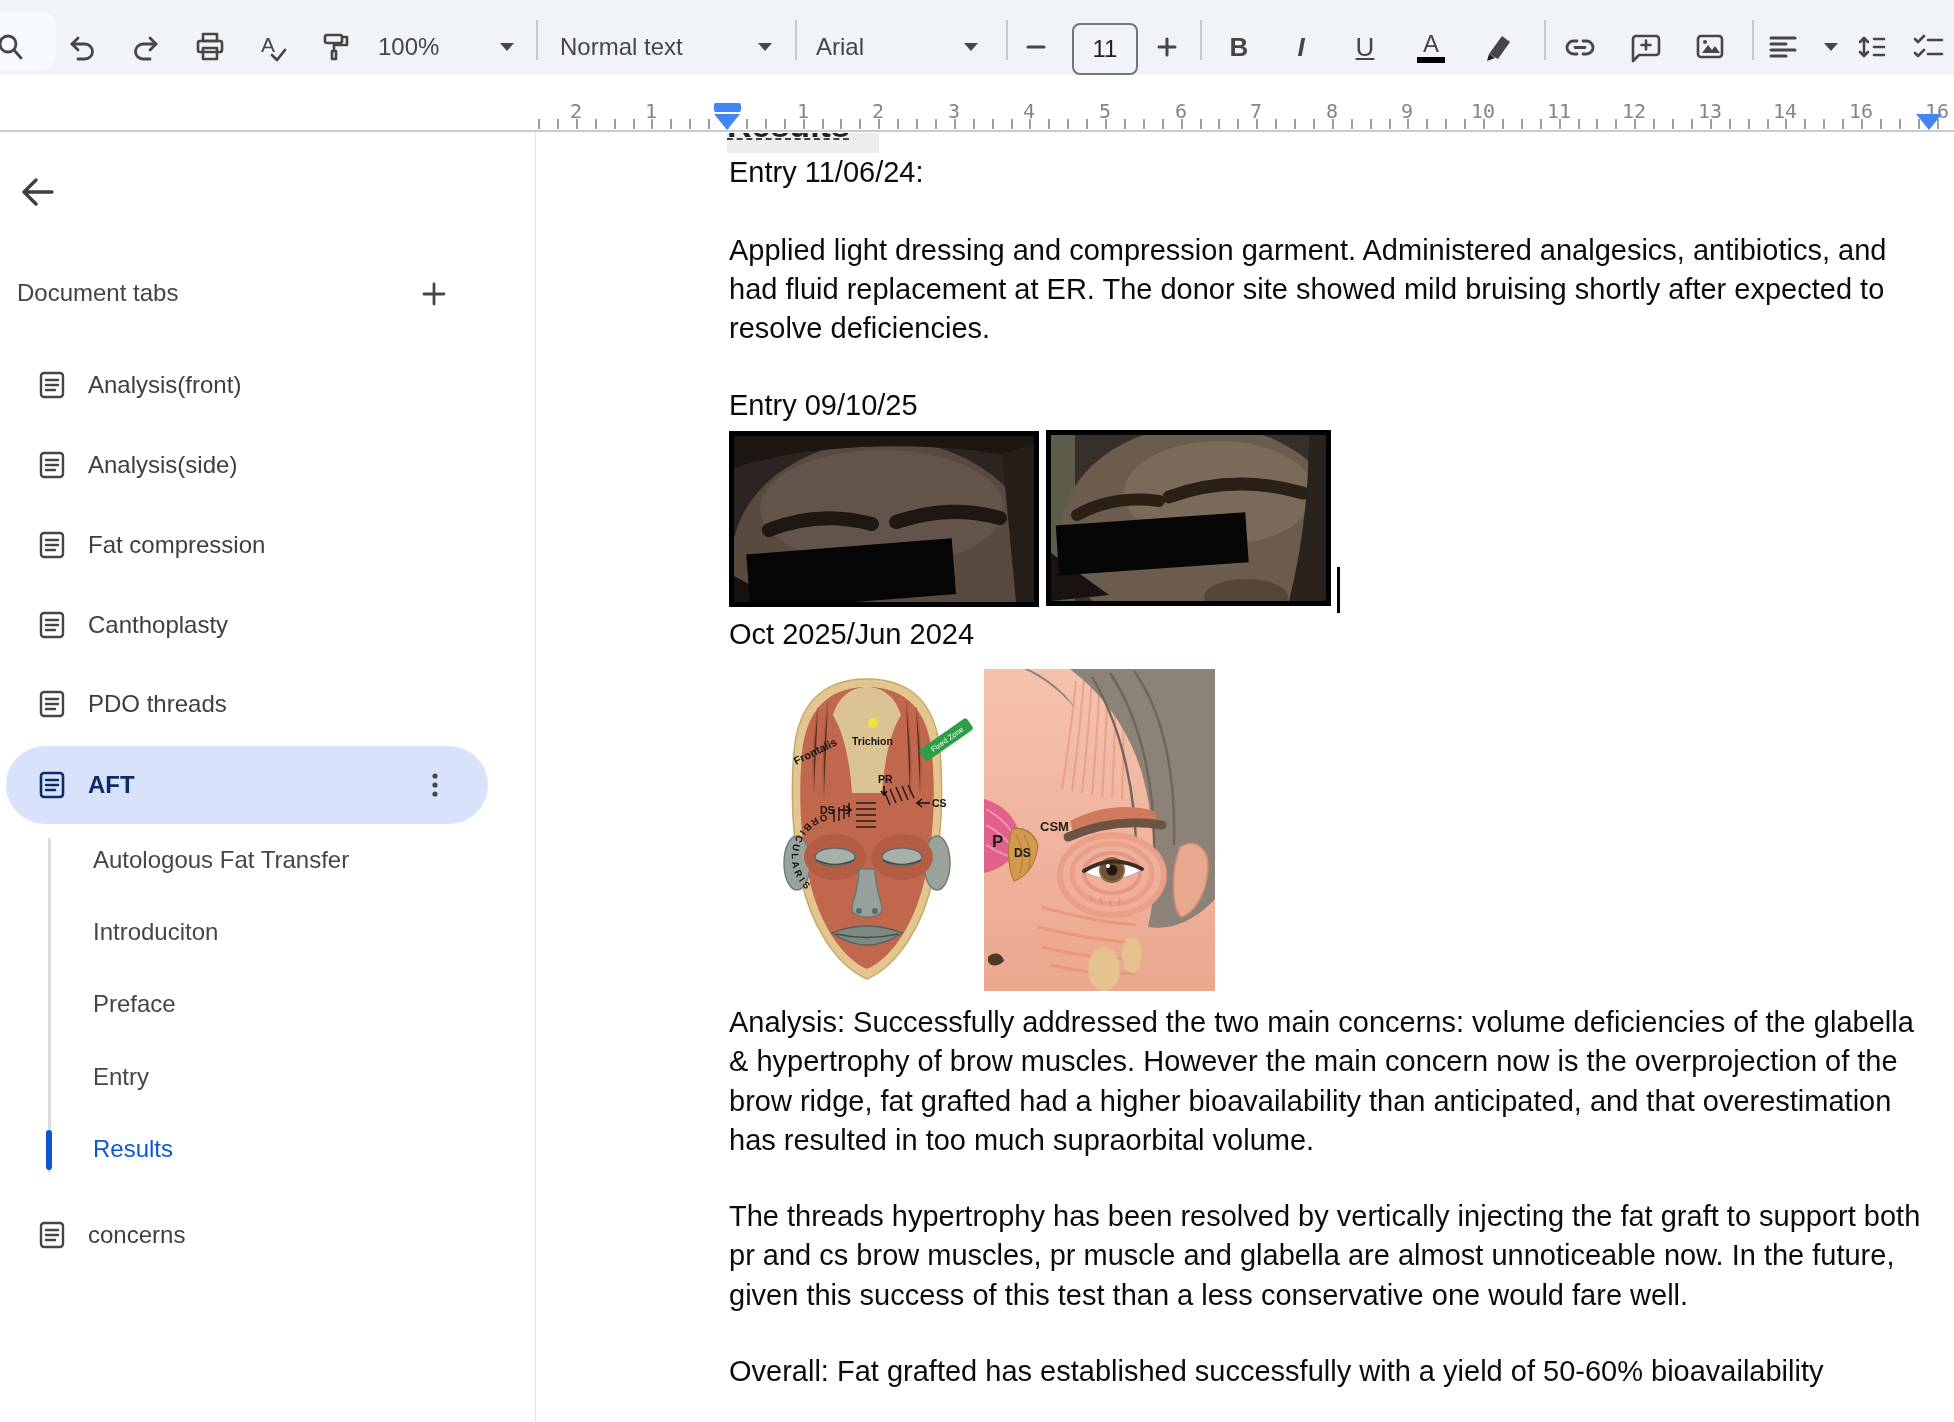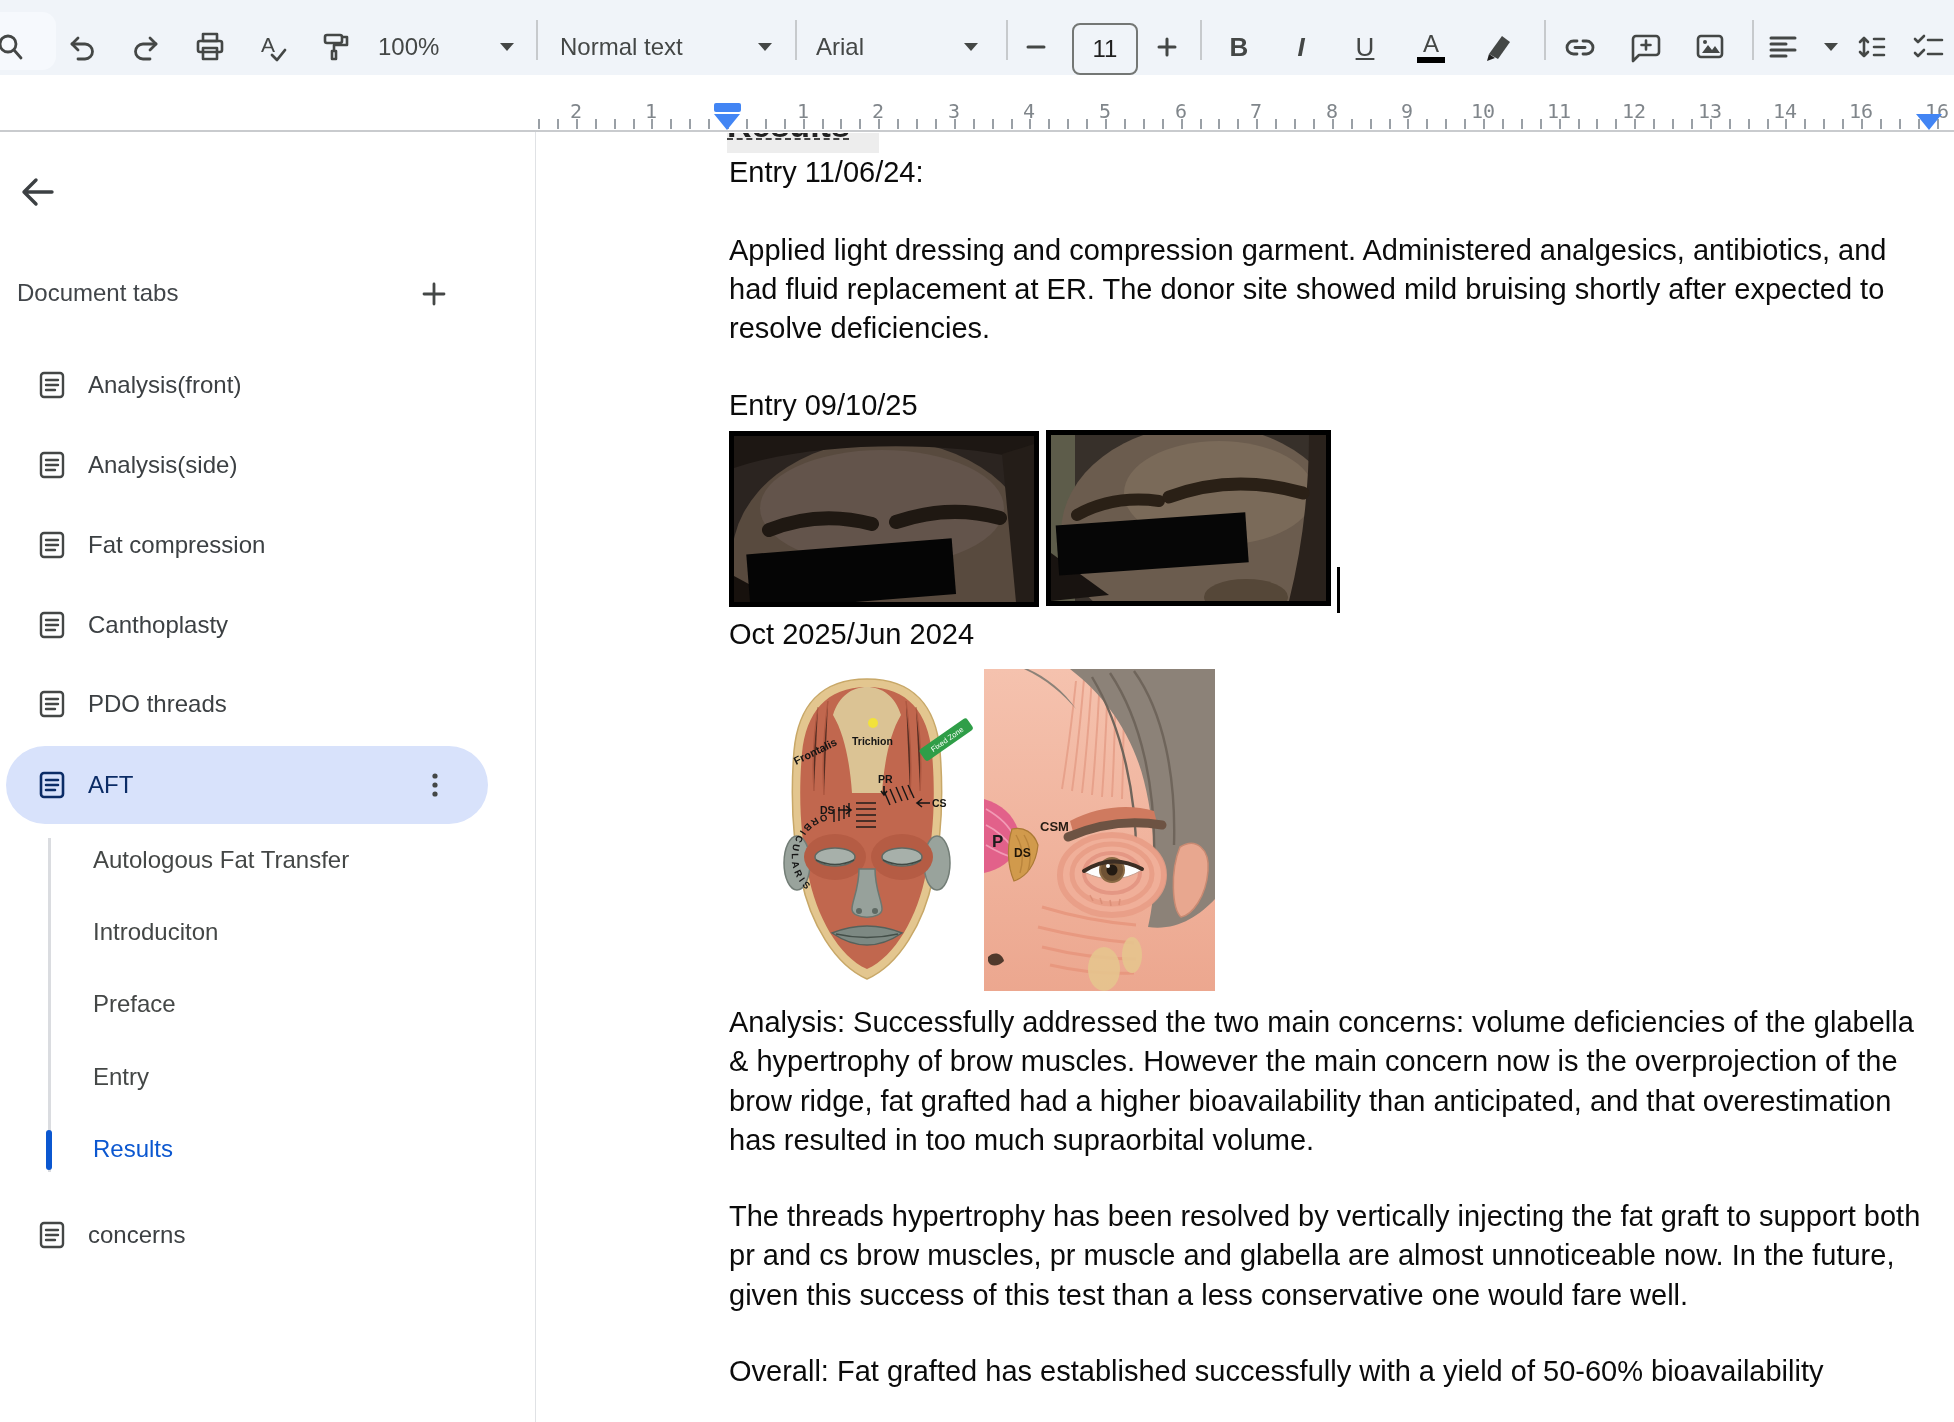--- a/index.html
+++ b/index.html
@@ -282,21 +282,21 @@
         <rect x="4" y="3" width="22" height="24" rx="3"></rect>
           <path d="M9,10 h12 M9,15 h12 M9,20 h9"></path>
       </svg>
       <span class="lbl">PDO threads</span>
     </div>
     <div class="srow" style="top:757px">
       <svg width="30" height="30" viewBox="0 0 30 30" fill="none" stroke="#0b2c66" stroke-width="2.6" stroke-linecap="round">
         <rect x="4" y="3" width="22" height="24" rx="3"></rect>
           <path d="M9,10 h12 M9,15 h12 M9,20 h9"></path>
       </svg>
-      <span class="lbl" style="color:#0b2c66;font-weight:400">AFT</span>
+      <span class="lbl" style="color:#0b2c66;font-weight:700">AFT</span>
     </div>
     <div class="abs" style="left:413px;top:763px;width:44px;height:44px;display:flex;align-items:center;justify-content:center">
       <svg width="26" height="26" viewBox="0 0 26 26" fill="#444746">
         <circle cx="13" cy="4" r="2.6"></circle>
           <circle cx="13" cy="13" r="2.6"></circle>
           <circle cx="13" cy="22" r="2.6"></circle>
       </svg>
     </div>
 
     <div class="subline"></div>

